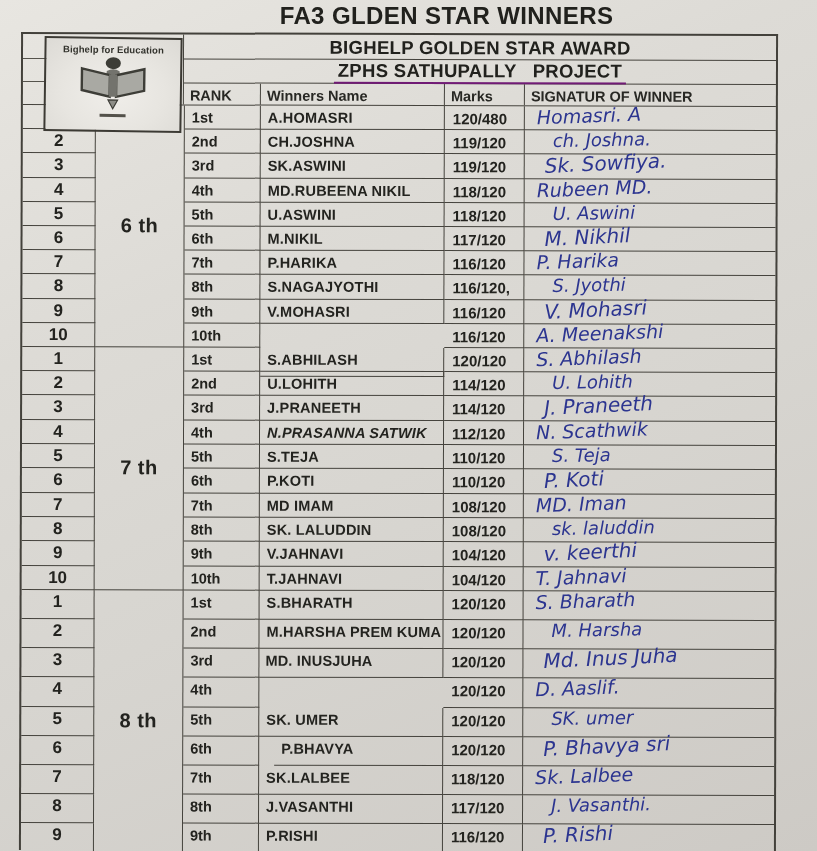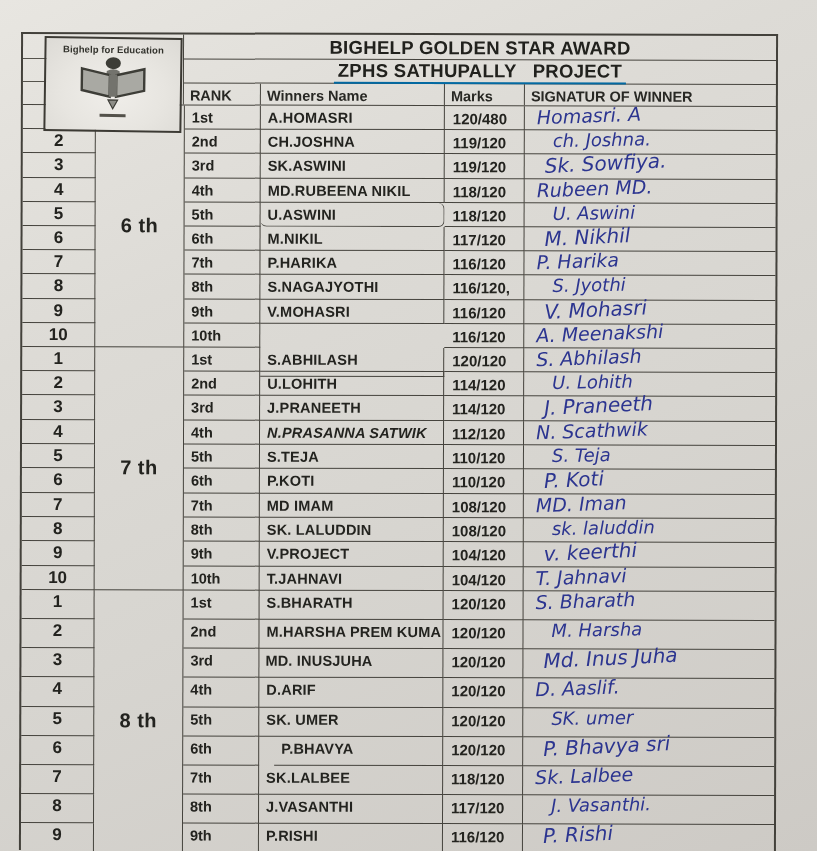--- a/index.html
+++ b/index.html
@@ -30,21 +30,21 @@
   .strip-line { position:absolute; left:0; width:26px; height:0; border-top:1.4px solid #55534c; }
   .hdr-right { flex:1; display:flex; flex-direction:column; color:#21211d; }
   .h1 {
     height:24px; border-bottom:1.5px solid #45433d;
     text-align:center; font-weight:bold; font-size:18.5px; line-height:25px; letter-spacing:0.3px;
   }
   .h2 { height:23px; border-bottom:1.5px solid #45433d; text-align:center; }
   .h2 span {
     display:inline-block; white-space:pre;
     font-weight:bold; font-size:18.5px; line-height:22px; letter-spacing:0.3px;
-    border-bottom:2px solid #0369a1; padding:0 4px 0 4px;
+    border-bottom:2px solid #701a75; padding:0 4px 0 4px;
   }
   .cols { height:23px; display:flex; font-weight:bold; font-size:14.5px; color:#282824; }
   .cols > div { box-sizing:border-box; padding:4px 0 0 6px; border-right:1.5px solid #45433d; }
   .col-rank  { width:77px; }
   .col-name  { width:184px; }
   .col-marks { width:80px; }
   .col-sig   { flex:1; border-right:none !important; }
 
   
   .section {
@@ -82,20 +82,21 @@
     transform:rotate(0.8deg);
   }
   .logo-title { font-size:9.5px; font-weight:bold; color:#33332d; letter-spacing:0.1px; }
   .logo-bar { width:26px; height:3px; background:#53514a; margin-top:1px; }
 </style>
 </head>
 <body>
 
 <div class="page">
 
+  <div class="doc-title">FA3 GLDEN STAR WINNERS</div>
 
   <div class="table-wrap">
 
     <div class="header-zone">
       <div class="hdr-left">
         <div class="strip-line" style="top:24px"></div>
         <div class="strip-line" style="top:47px"></div>
       </div>
       <div class="hdr-right">
         <div class="h1">BIGHELP GOLDEN STAR AWARD</div>
@@ -129,21 +130,21 @@
           <div class="cell name" style="grid-area: 3 / 4;">SK.ASWINI</div>
           <div class="cell marks" style="grid-area: 3 / 5;">119/120</div>
           <div class="cell sigcell" style="grid-area: 3 / 6;"><div class="sig" style="transform: rotate(-2.8deg); font-size: 20px; padding-left: 8px;">Sk. Sowfiya.</div></div>
           <div class="cell sno" style="grid-area: 4 / 1;">4</div>
           <div class="cell rank" style="grid-area: 4 / 3;">4th</div>
           <div class="cell name" style="grid-area: 4 / 4;">MD.RUBEENA NIKIL</div>
           <div class="cell marks" style="grid-area: 4 / 5;">118/120</div>
           <div class="cell sigcell" style="grid-area: 4 / 6;"><div class="sig" style="transform: rotate(-2.2deg); font-size: 19px; padding-left: 0px;">Rubeen MD.</div></div>
           <div class="cell sno" style="grid-area: 5 / 1;">5</div>
           <div class="cell rank" style="grid-area: 5 / 3;">5th</div>
-          <div class="cell name" style="grid-area: 5 / 4; border-radius: 6px;">U.ASWINI</div>
+          <div class="cell name" style="grid-area: 5 / 4;">U.ASWINI</div>
           <div class="cell marks" style="grid-area: 5 / 5;">118/120</div>
           <div class="cell sigcell" style="grid-area: 5 / 6;"><div class="sig" style="transform: rotate(-1.2deg); font-size: 18px; padding-left: 16px;">U. Aswini</div></div>
           <div class="cell sno" style="grid-area: 6 / 1;">6</div>
           <div class="cell rank" style="grid-area: 6 / 3;">6th</div>
           <div class="cell name" style="grid-area: 6 / 4;">M.NIKIL</div>
           <div class="cell marks" style="grid-area: 6 / 5;">117/120</div>
           <div class="cell sigcell" style="grid-area: 6 / 6;"><div class="sig" style="transform: rotate(-2.8deg); font-size: 20px; padding-left: 8px;">M. Nikhil</div></div>
           <div class="cell sno" style="grid-area: 7 / 1;">7</div>
           <div class="cell rank" style="grid-area: 7 / 3;">7th</div>
           <div class="cell name" style="grid-area: 7 / 4;">P.HARIKA</div>
@@ -202,21 +203,21 @@
           <div class="cell name" style="grid-area: 7 / 4;">MD IMAM</div>
           <div class="cell marks" style="grid-area: 7 / 5;">108/120</div>
           <div class="cell sigcell" style="grid-area: 7 / 6;"><div class="sig" style="transform: rotate(-2.2deg); font-size: 19px; padding-left: 0px;">MD. Iman</div></div>
           <div class="cell sno" style="grid-area: 8 / 1;">8</div>
           <div class="cell rank" style="grid-area: 8 / 3;">8th</div>
           <div class="cell name" style="grid-area: 8 / 4;">SK. LALUDDIN</div>
           <div class="cell marks" style="grid-area: 8 / 5;">108/120</div>
           <div class="cell sigcell" style="grid-area: 8 / 6;"><div class="sig" style="transform: rotate(-1.2deg); font-size: 18px; padding-left: 16px;">sk. laluddin</div></div>
           <div class="cell sno" style="grid-area: 9 / 1;">9</div>
           <div class="cell rank" style="grid-area: 9 / 3;">9th</div>
-          <div class="cell name" style="grid-area: 9 / 4;">V.PROJECT</div>
+          <div class="cell name" style="grid-area: 9 / 4;">V.JAHNAVI</div>
           <div class="cell marks" style="grid-area: 9 / 5;">104/120</div>
           <div class="cell sigcell" style="grid-area: 9 / 6;"><div class="sig" style="transform: rotate(-2.8deg); font-size: 20px; padding-left: 8px;">v. keerthi</div></div>
           <div class="cell sno" style="grid-area: 10 / 1;">10</div>
           <div class="cell rank" style="grid-area: 10 / 3;">10th</div>
           <div class="cell name" style="grid-area: 10 / 4;">T.JAHNAVI</div>
           <div class="cell marks" style="grid-area: 10 / 5;">104/120</div>
           <div class="cell sigcell" style="grid-area: 10 / 6;"><div class="sig" style="transform: rotate(-2.2deg); font-size: 19px; padding-left: 0px;">T. Jahnavi</div></div>
         </div>
         <div class="section">
           <div class="cell grade" style="grid-area: 1 / 2 / span 9;">8 th</div>
@@ -230,21 +231,20 @@
           <div class="cell name" style="grid-area: 2 / 4;">M.HARSHA PREM KUMA</div>
           <div class="cell marks" style="grid-area: 2 / 5;">120/120</div>
           <div class="cell sigcell" style="grid-area: 2 / 6;"><div class="sig" style="transform: rotate(-1.2deg); font-size: 18px; padding-left: 16px;">M. Harsha</div></div>
           <div class="cell sno" style="grid-area: 3 / 1;">3</div>
           <div class="cell rank" style="grid-area: 3 / 3;">3rd</div>
           <div class="cell name" style="grid-area: 3 / 4; padding-left: 6px;">MD. INUSJUHA</div>
           <div class="cell marks" style="grid-area: 3 / 5;">120/120</div>
           <div class="cell sigcell" style="grid-area: 3 / 6;"><div class="sig" style="transform: rotate(-2.8deg); font-size: 20px; padding-left: 8px;">Md. Inus Juha</div></div>
           <div class="cell sno" style="grid-area: 4 / 1;">4</div>
           <div class="cell rank" style="grid-area: 4 / 3;">4th</div>
-          <div class="cell name" style="grid-area: 4 / 4;">D.ARIF</div>
           <div class="cell marks" style="grid-area: 4 / 5;">120/120</div>
           <div class="cell sigcell" style="grid-area: 4 / 6;"><div class="sig" style="transform: rotate(-2.2deg); font-size: 19px; padding-left: 0px;">D. Aaslif.</div></div>
           <div class="cell sno" style="grid-area: 5 / 1;">5</div>
           <div class="cell rank" style="grid-area: 5 / 3;">5th</div>
           <div class="cell name" style="grid-area: 5 / 4;">SK. UMER</div>
           <div class="cell marks" style="grid-area: 5 / 5;">120/120</div>
           <div class="cell sigcell" style="grid-area: 5 / 6;"><div class="sig" style="transform: rotate(-1.2deg); font-size: 18px; padding-left: 16px;">SK. umer</div></div>
           <div class="cell sno" style="grid-area: 6 / 1;">6</div>
           <div class="cell rank" style="grid-area: 6 / 3;">6th</div>
           <div class="cell name" style="grid-area: 6 / 4; margin-left: 15px;">P.BHAVYA</div>

